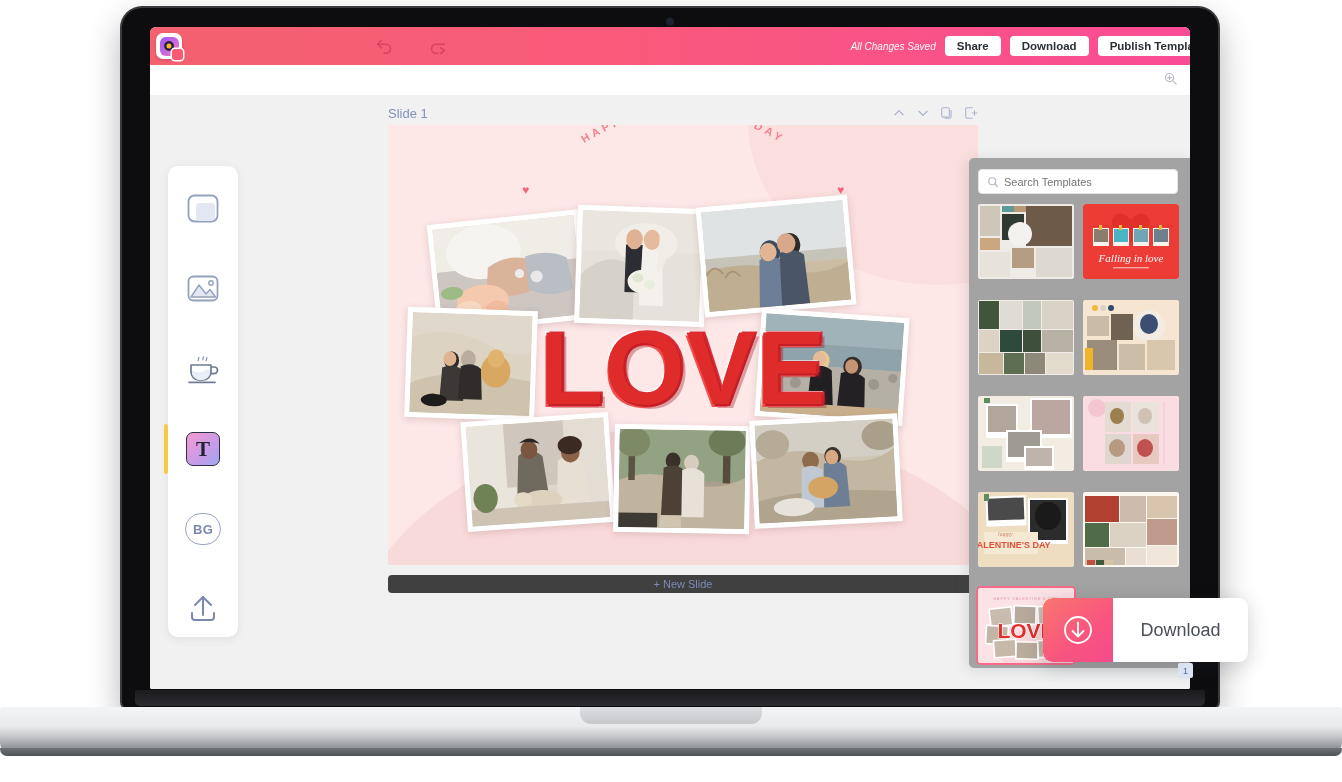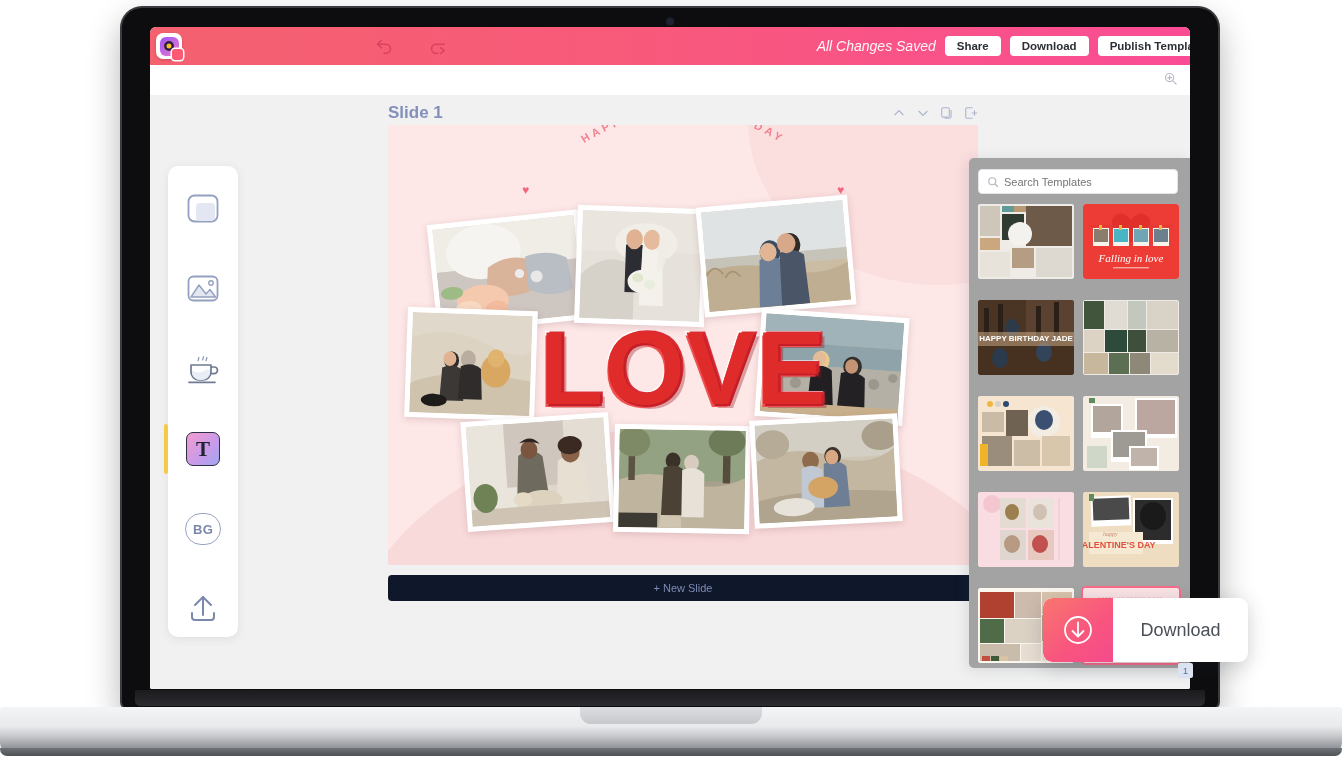--- a/index.html
+++ b/index.html
@@ -80,21 +80,21 @@
     position: absolute; right: -4px; bottom: -4px; width: 11px; height: 11px;
     border-radius: 3px; background: #fb5a72; box-shadow: 0 0 0 1.5px #fff;
   }
   .undo-redo { display: flex; gap: 30px; margin-left: 192px; }
   .ur-btn { width: 22px; height: 22px; opacity: .62; cursor: pointer; }
   .ur-btn svg { display: block; }
   .topbar-right {
     margin-left: auto; display: flex; align-items: center; gap: 9px; padding-right: 0px;
   }
   .saved-text {
-    font-size: 14px; font-style: italic; color: #fff; opacity: .95;
+    font-size: 10px; font-style: italic; color: #fff; opacity: .95;
     font-family: "Liberation Sans", sans-serif; white-space: nowrap; margin-left: 34px;
   }
   .pill-btn {
     background: #fff; color: #2b2f36; font-size: 11.5px; font-weight: bold;
     border: none; border-radius: 4px; padding: 4px 12px; cursor: pointer;
     white-space: nowrap; font-family: "Liberation Sans", sans-serif;
   }
   .pill-btn.clipped { border-radius: 4px 0 0 4px; margin-right: -26px; }
 
   
@@ -139,21 +139,21 @@
     font-size: 13px; font-weight: bold; color: #7b88ab;
     font-family: "Liberation Sans", sans-serif; letter-spacing: .3px;
   }
 
   
   .canvas-col { position: absolute; left: 238px; top: 0px; width: 590px; }
   .slide-head {
     display: flex; align-items: center; height: 30px; padding-top: 6px;
   }
   .slide-label {
-    font-size: 17px; font-weight: bold; color: #8390bb;
+    font-size: 13px; font-weight: normal; color: #8390bb;
     font-family: "Liberation Sans", sans-serif;
   }
   .slide-actions { margin-left: auto; display: flex; align-items: center; gap: 10px; }
   .sa-btn { cursor: pointer; opacity: .78; display: flex; }
 
   .canvas {
     position: relative; width: 590px; height: 440px;
     background: #fde7e7; border-radius: 2px; overflow: hidden;
   }
   .bg-arc {
@@ -199,22 +199,22 @@
     line-height: 1; color: #e02b2b;
     -webkit-text-stroke: 3px #ffffff;
     paint-order: stroke fill;
     text-shadow:
       2px 2px 0 #c41f28, -1px 3px 0 #f05050, 3px -1px 0 #d62a35,
       5px 4px 0 rgba(150,20,30,.35);
     white-space: nowrap;
   }
 
   .newslide {
-    margin-top: 10px; height: 26px; width: 590px;
-    background: #0f172a; border-radius: 4px;
+    margin-top: 10px; height: 18px; width: 590px;
+    background: #404040; border-radius: 4px;
     display: flex; align-items: center; justify-content: center;
     font-size: 11px; color: #7d8ab5; cursor: pointer;
     font-family: "Liberation Sans", sans-serif;
   }
 
   
   .tpl-panel {
     position: absolute; right: 0px; top: 63px;
     width: 221px; height: 510px;
     background: #a3a3a3; border-radius: 5px 0 0 5px;
@@ -622,39 +622,20 @@
                   <rect x="16" y="21" width="3" height="5"></rect>
                   <rect x="36" y="21" width="3" height="5"></rect>
                   <rect x="56" y="21" width="3" height="5"></rect>
                   <rect x="76" y="21" width="3" height="5"></rect>
                 </g>
               <text x="48" y="58" font-family="Liberation Serif, serif" font-style="italic" font-size="11" fill="#fff" text-anchor="middle">Falling in love</text>
               <rect x="30" y="63" width="36" height="1.4" fill="#f4a8a4"></rect>
             </svg>
           </div>
 
-          <div class="tpl-card">
-            <svg viewBox="0 0 96 75" width="96" height="75" preserveAspectRatio="none">
-              <rect width="96" height="75" fill="#3a2a1e"></rect>
-              <rect x="0" y="0" width="48" height="38" fill="#4a3424"></rect>
-              <rect x="48" y="0" width="48" height="38" fill="#5b4130"></rect>
-              <rect x="0" y="38" width="96" height="37" fill="#46301f"></rect>
-              <g fill="#2a2018">
-                <rect x="6" y="8" width="5" height="28"></rect>
-                  <rect x="20" y="4" width="5" height="32"></rect>
-                <rect x="58" y="6" width="5" height="30"></rect>
-                  <rect x="76" y="2" width="5" height="34"></rect>
-              </g>
-              <ellipse cx="34" cy="28" rx="7" ry="9" fill="#2c3a4a"></ellipse>
-              <ellipse cx="66" cy="52" rx="8" ry="10" fill="#33445a"></ellipse>
-              <ellipse cx="22" cy="58" rx="8" ry="10" fill="#2b3b4d"></ellipse>
-              <rect x="0" y="32" width="96" height="14" fill="#c9a784" opacity=".55"></rect>
-              <text x="48" y="41" font-family="Liberation Sans, sans-serif" font-weight="bold" font-size="8" fill="#fff" text-anchor="middle">HAPPY BIRTHDAY JADE</text>
-            </svg>
-          </div>
 
           <div class="tpl-card">
             <svg viewBox="0 0 96 75" width="96" height="75" preserveAspectRatio="none">
               <rect width="96" height="75" fill="#efece5"></rect>
               <rect x="1" y="1" width="20" height="28" fill="#41543c"></rect>
               <rect x="22" y="1" width="22" height="28" fill="#e0dcd3"></rect>
               <rect x="45" y="1" width="18" height="28" fill="#c3c8be"></rect>
               <rect x="64" y="1" width="31" height="28" fill="#d9d2c6"></rect>
               <rect x="1" y="30" width="20" height="22" fill="#dcd3c4"></rect>
               <rect x="22" y="30" width="22" height="22" fill="#2e4a3a"></rect>

